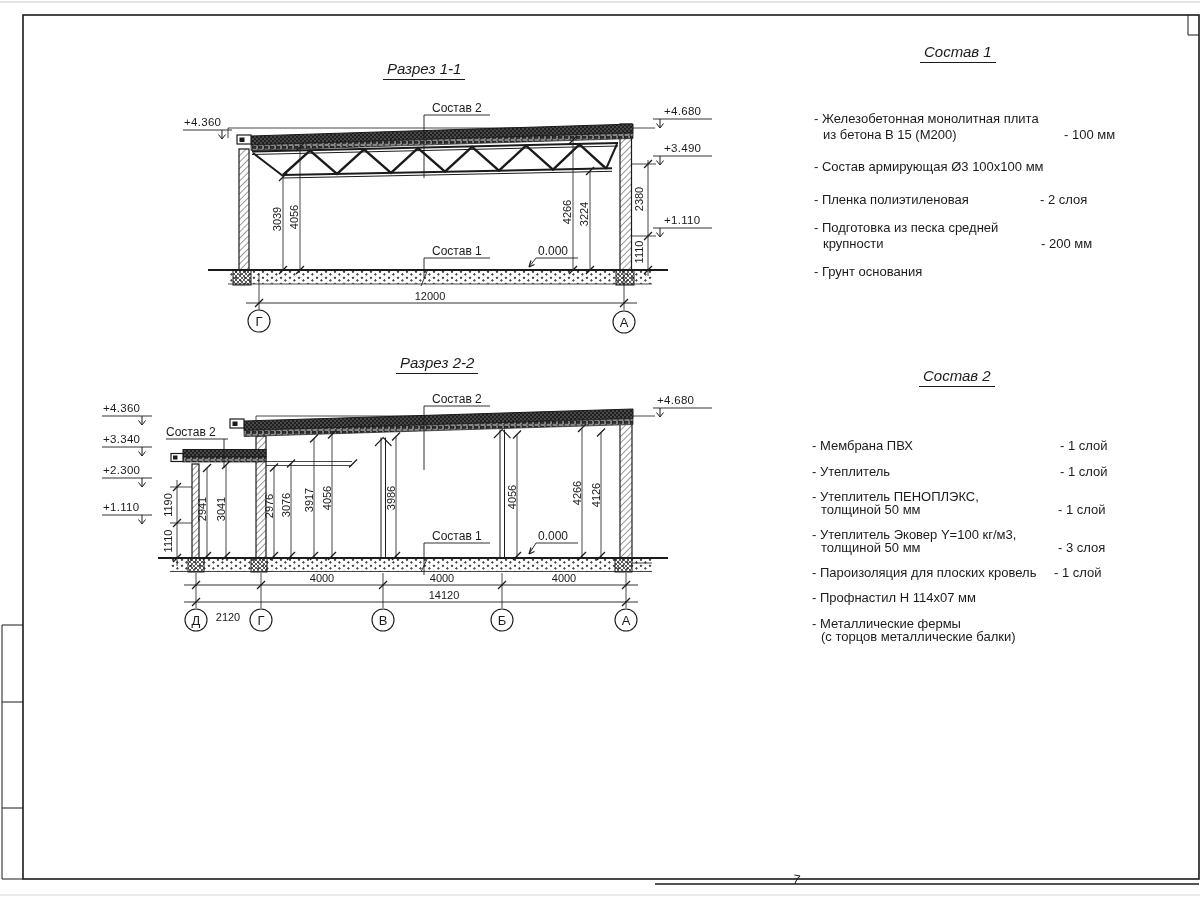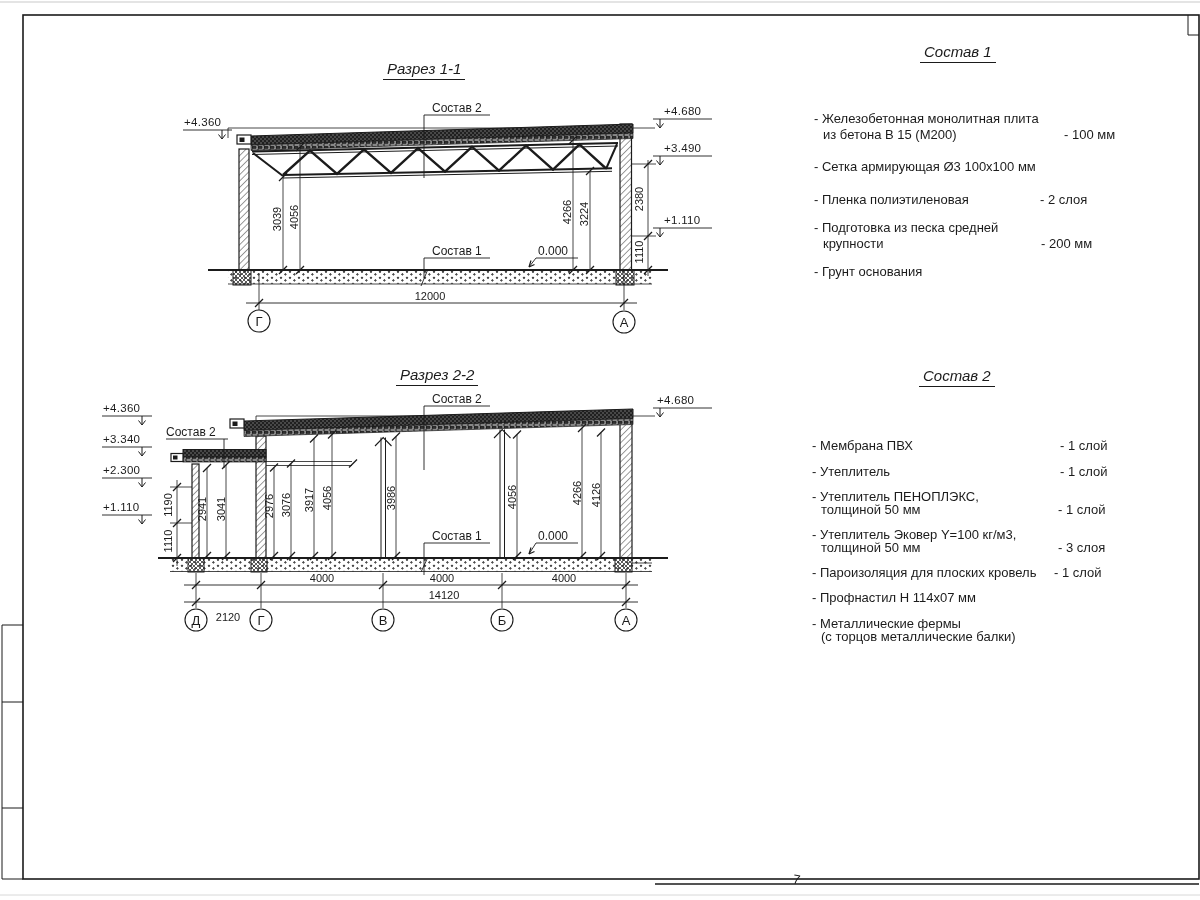--- a/index.html
+++ b/index.html
@@ -232,21 +232,21 @@
 <span class="abs vdim" style="left:294px; top:217px;">4056</span>
 <span class="abs vdim" style="left:567px; top:212px;">4266</span>
 <span class="abs vdim" style="left:584px; top:214px;">3224</span>
 <span class="abs lbl" style="left:432px; top:101px;">Состав 2</span>
 <span class="abs lbl" style="left:432px; top:244px;">Состав 1</span>
 <span class="abs lbl" style="left:538px; top:244px;">0.000</span>
 <span class="abs hdim" style="left:430px; top:290px;">12000</span>
 <span class="abs axis" style="left:259px; top:321px;">Г</span>
 <span class="abs axis" style="left:624px; top:322px;">А</span>
 
-<span class="abs title" style="left:396px; top:354px;margin-top:12px;">Разрез 2-2</span>
+<span class="abs title" style="left:396px; top:354px;">Разрез 2-2</span>
 <span class="abs elev" style="left:103px; top:402px;">+4.360</span>
 <span class="abs elev" style="left:103px; top:433px;">+3.340</span>
 <span class="abs elev" style="left:103px; top:464px;">+2.300</span>
 <span class="abs elev" style="left:103px; top:501px;">+1.110</span>
 <span class="abs elev" style="left:657px; top:394px;">+4.680</span>
 <span class="abs vdim" style="left:168px; top:505px;">1190</span>
 <span class="abs vdim" style="left:168px; top:541px;">1110</span>
 <span class="abs vdim" style="left:202px; top:509px;">2941</span>
 <span class="abs vdim" style="left:221px; top:509px;">3041</span>
 <span class="abs vdim" style="left:269px; top:506px;">2976</span>
@@ -269,21 +269,21 @@
 <span class="abs axis" style="left:196px; top:620px;">Д</span>
 <span class="abs axis" style="left:261px; top:620px;">Г</span>
 <span class="abs axis" style="left:383px; top:620px;">В</span>
 <span class="abs axis" style="left:502px; top:620px;">Б</span>
 <span class="abs axis" style="left:626px; top:620px;">А</span>
 
 <span class="abs title" style="left:920px; top:43px;">Состав 1</span>
 <span class="abs li" style="left:814px; top:111px;">- Железобетонная  монолитная плита</span>
 <span class="abs li" style="left:823px; top:127px;">из бетона В 15 (М200)</span>
 <span class="abs val" style="left:1064px; top:127px;">- 100 мм</span>
-<span class="abs li" style="left:814px; top:159px;">- Сетка армирующая Ø3 100х100 мм</span>
+<span class="abs li" style="left:814px; top:159px;">- Состав армирующая Ø3 100х100 мм</span>
 <span class="abs li" style="left:814px; top:192px;">- Пленка полиэтиленовая</span>
 <span class="abs val" style="left:1040px; top:192px;">-  2 слоя</span>
 <span class="abs li" style="left:814px; top:220px;">- Подготовка из песка средней</span>
 <span class="abs li" style="left:823px; top:236px;">крупности</span>
 <span class="abs val" style="left:1041px; top:236px;">- 200 мм</span>
 <span class="abs li" style="left:814px; top:264px;">- Грунт основания</span>
 
 <span class="abs title" style="left:919px; top:367px;">Состав 2</span>
 <span class="abs li" style="left:812px; top:438px;">- Мембрана ПВХ</span>
 <span class="abs val" style="left:1060px; top:438px;">- 1 слой</span>

